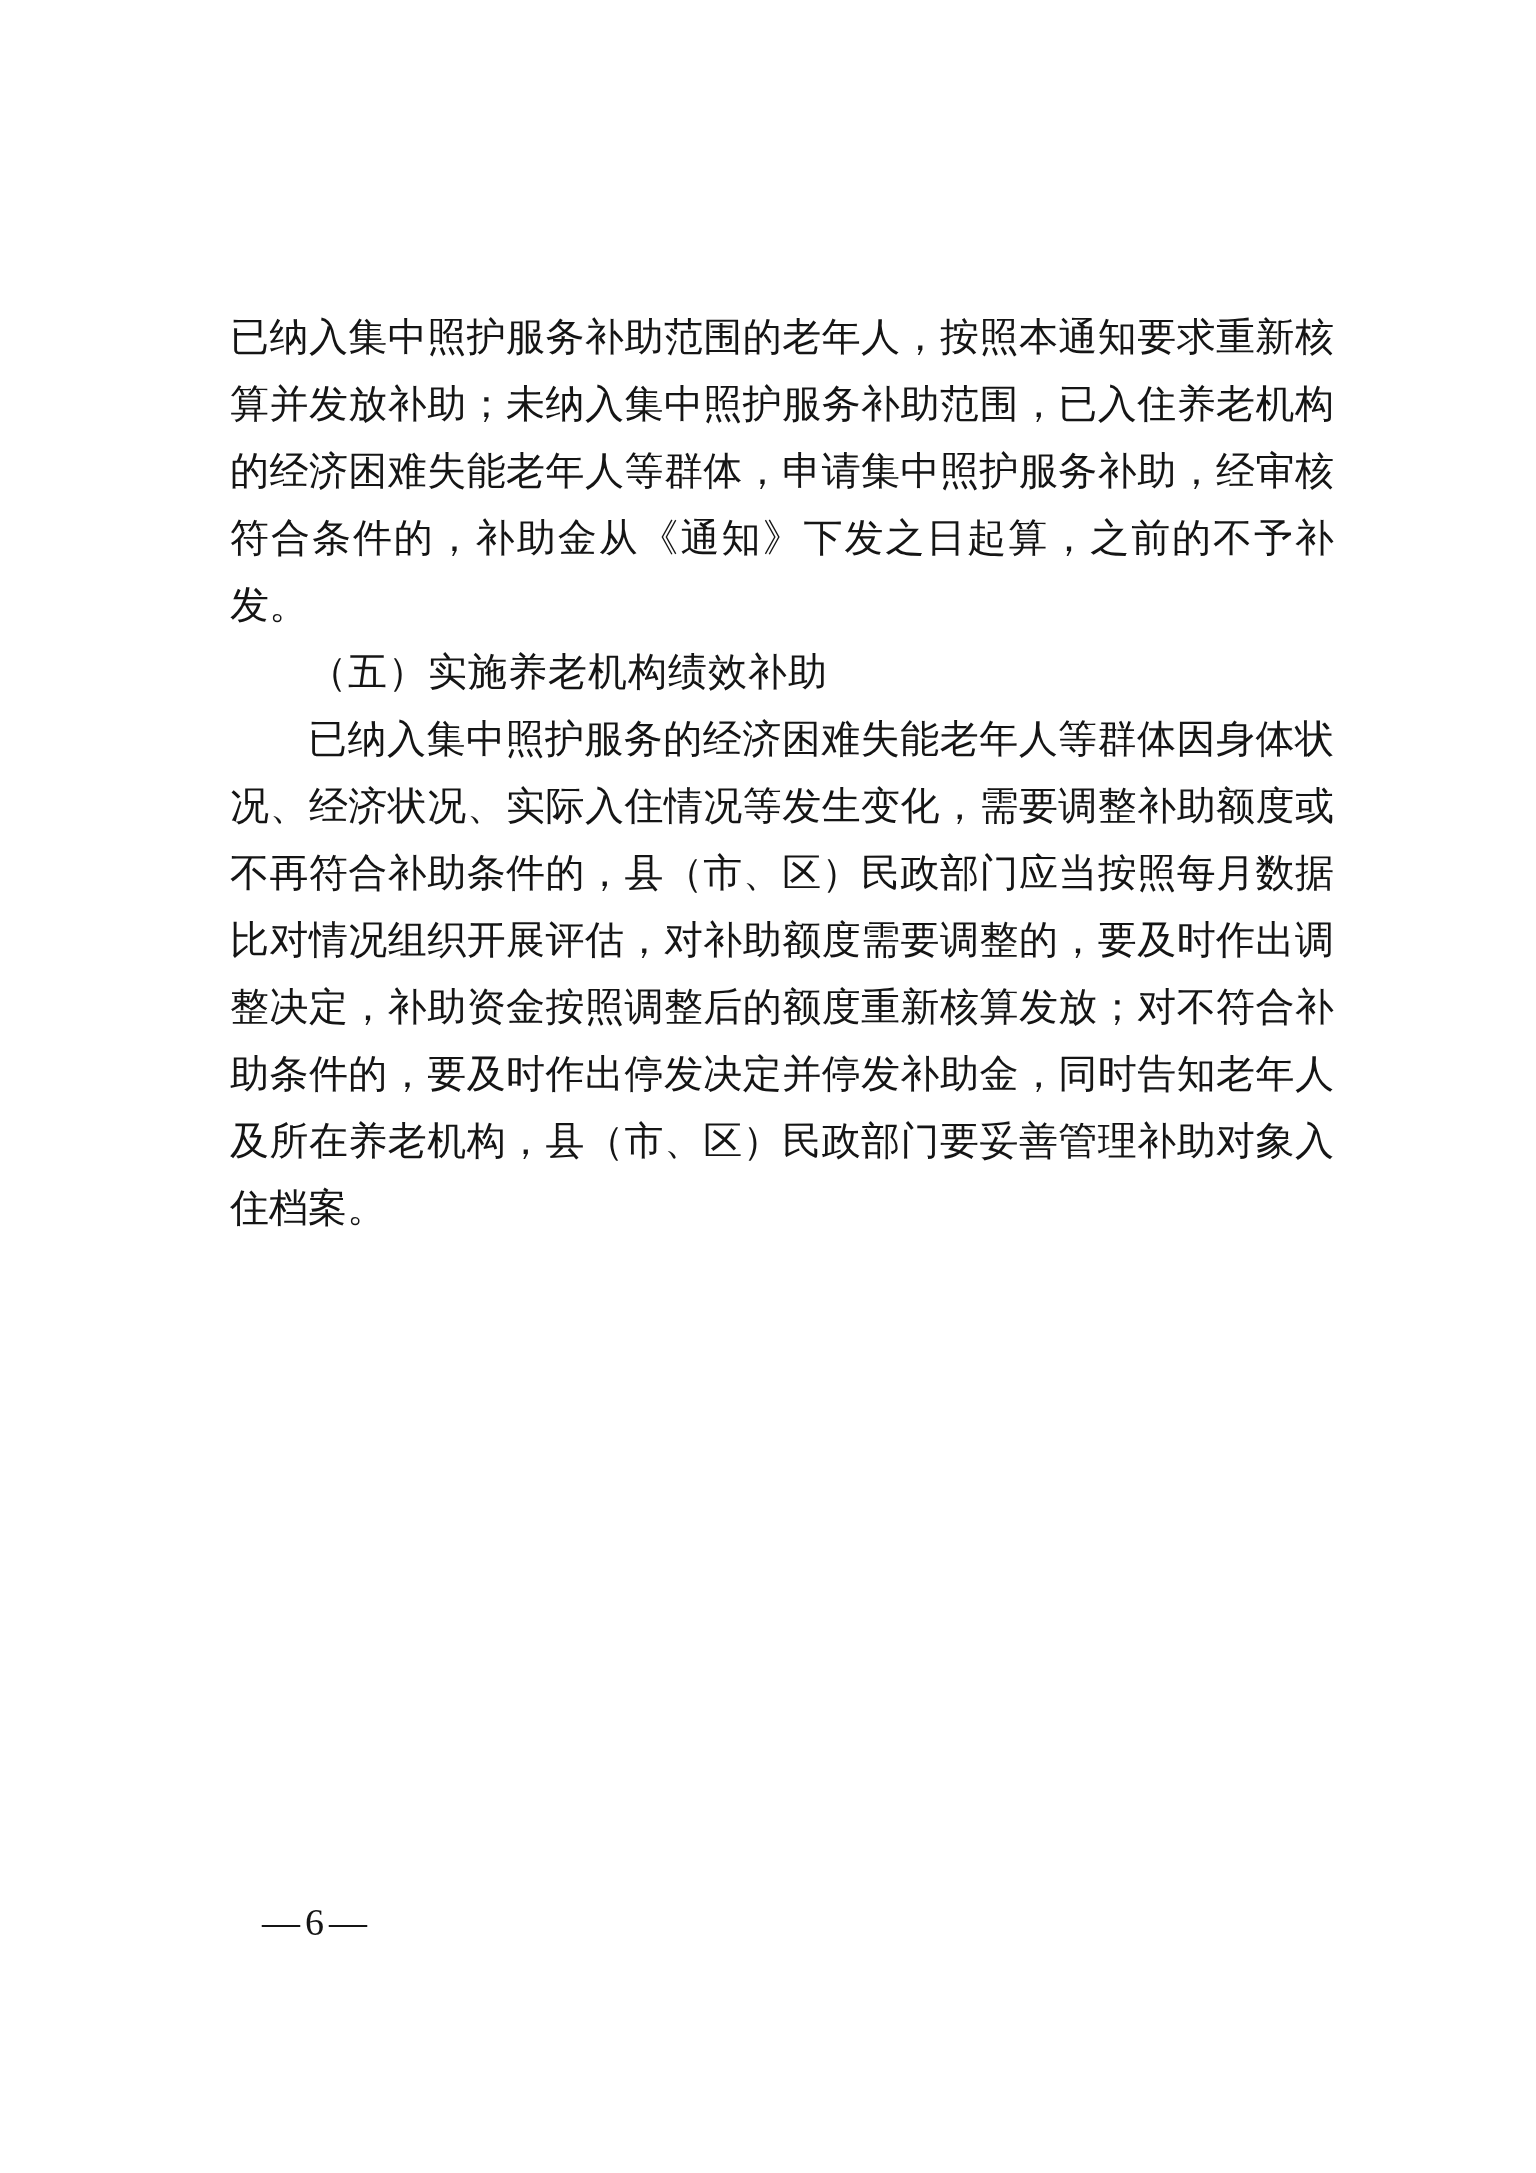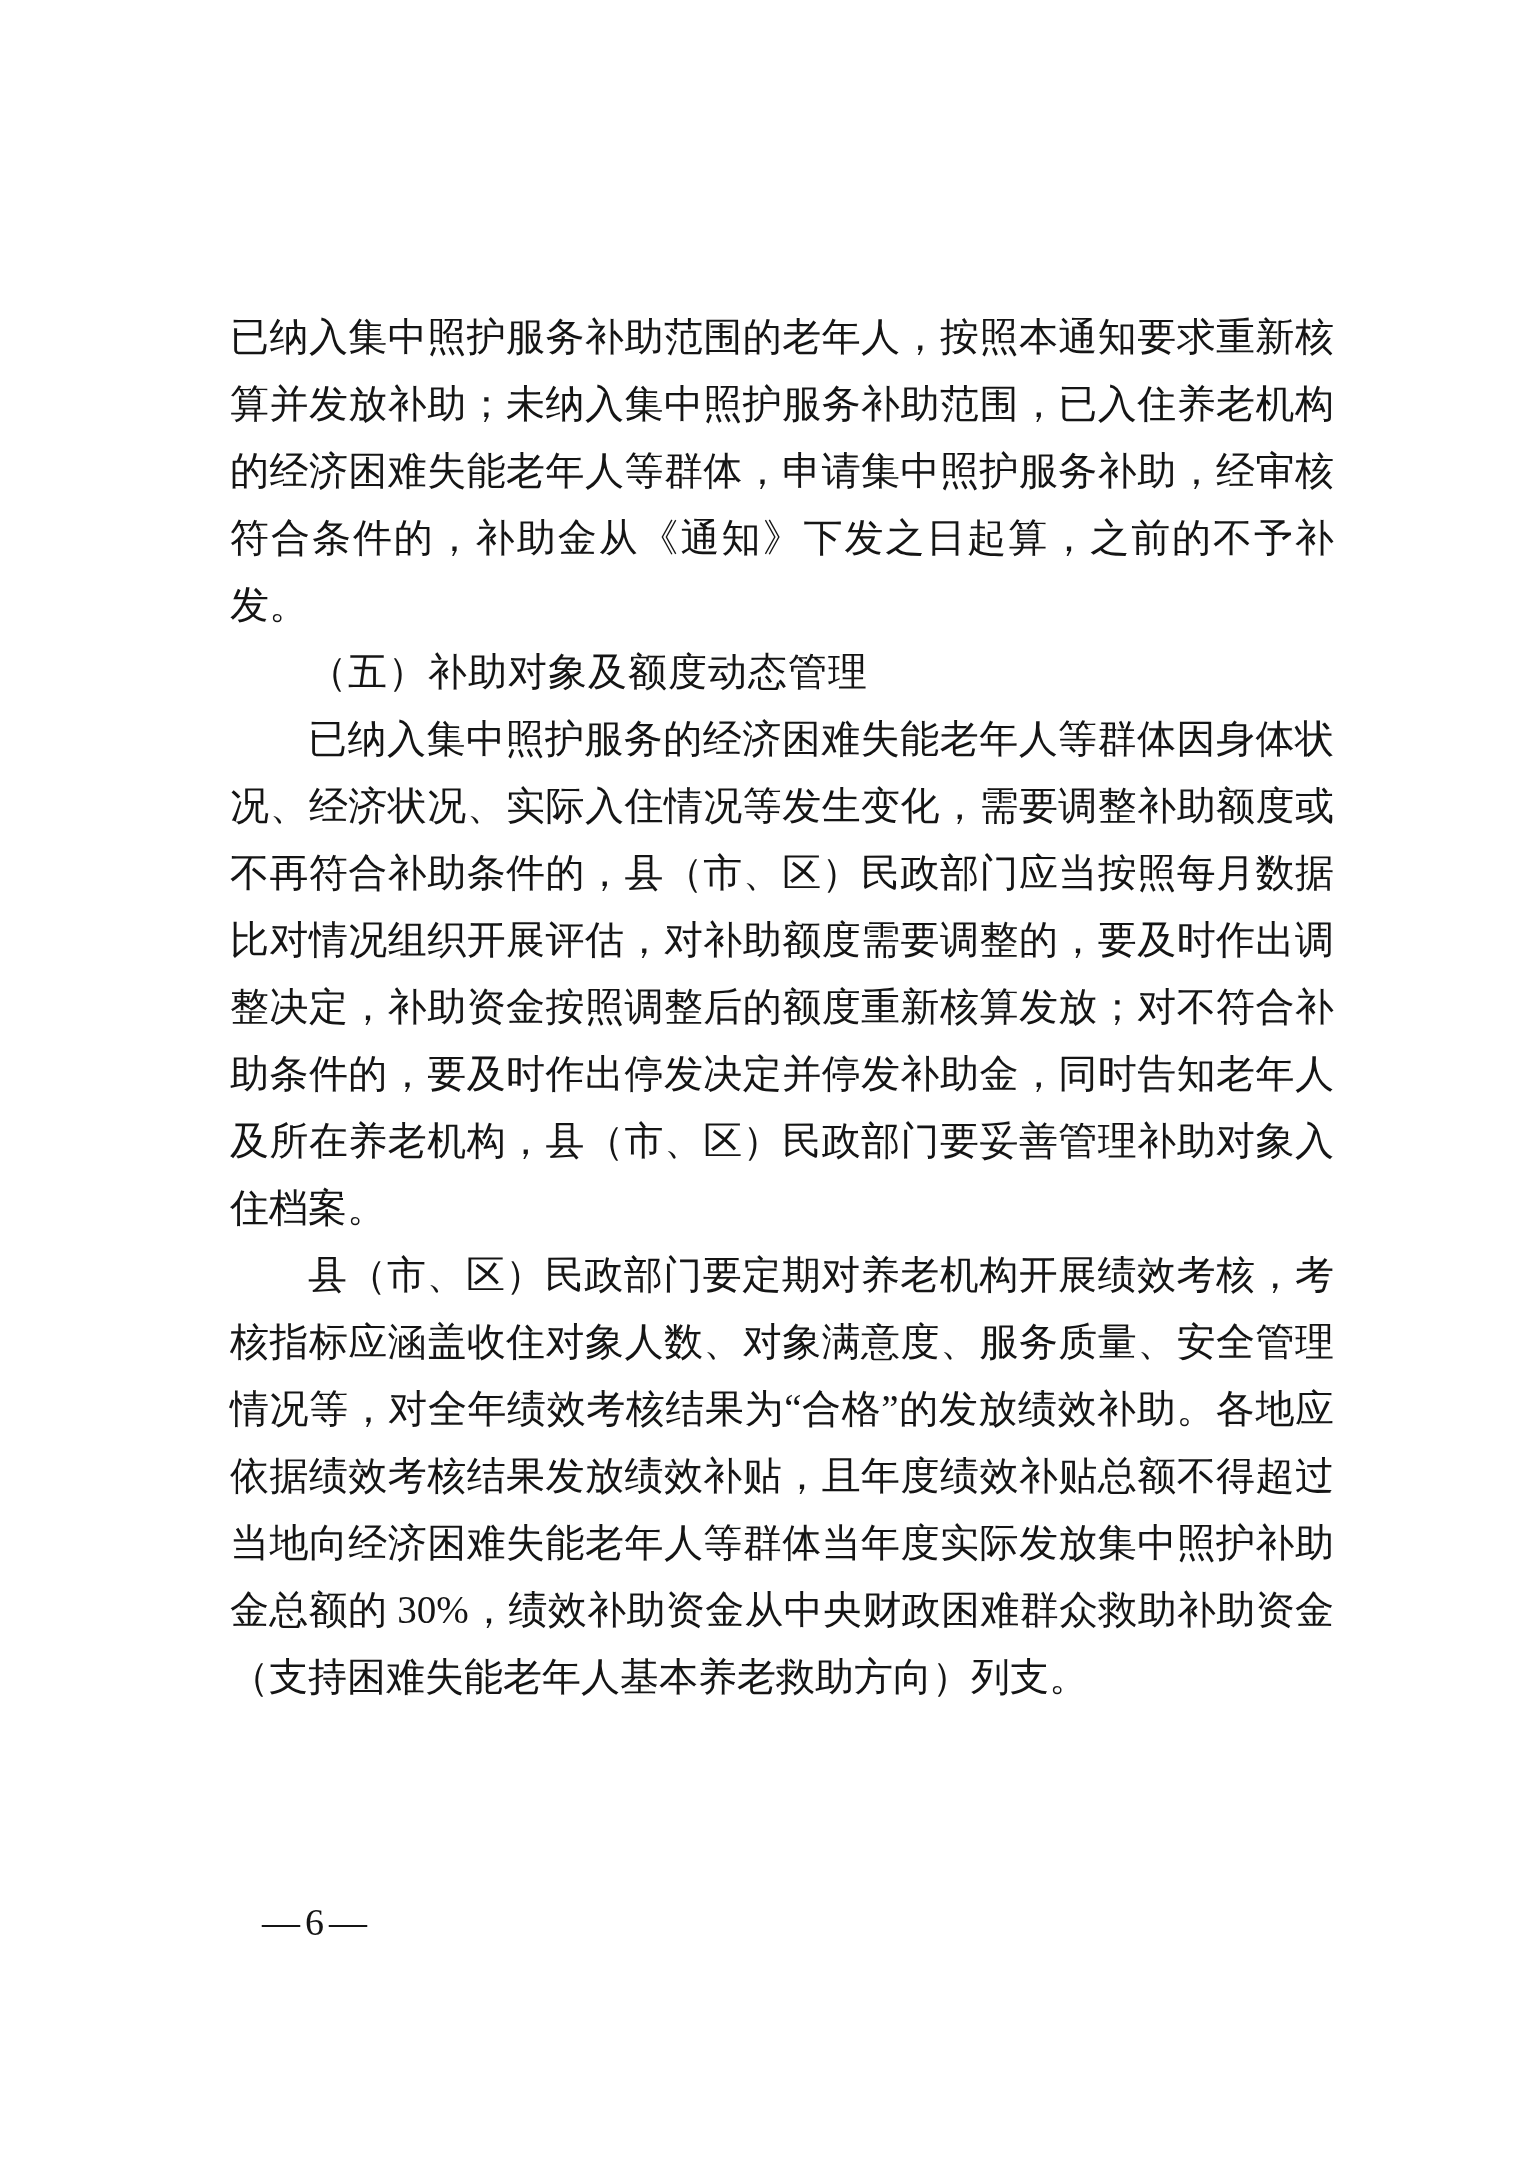--- a/index.html
+++ b/index.html
@@ -49,19 +49,18 @@
     color: #151515;
     white-space: nowrap;
   }
 </style>
 </head>
 <body>
 
 <div class="page">
   <main class="text-block">
     <p class="para no-indent">已纳入集中照护服务补助范围的老年人，按照本通知要求重新核算并发放补助；未纳入集中照护服务补助范围，已入住养老机构的经济困难失能老年人等群体，申请集中照护服务补助，经审核符合条件的，补助金从《通知》下发之日起算，之前的不予补发。</p>
-    <p class="para heading">（五）补助对象及额度动态管理</p>
+    <p class="para heading">（五）实施养老机构绩效补助</p>
     <p class="para">已纳入集中照护服务的经济困难失能老年人等群体因身体状况、经济状况、实际入住情况等发生变化，需要调整补助额度或不再符合补助条件的，县（市、区）民政部门应当按照每月数据比对情况组织开展评估，对补助额度需要调整的，要及时作出调整决定，补助资金按照调整后的额度重新核算发放；对不符合补助条件的，要及时作出停发决定并停发补助金，同时告知老年人及所在养老机构，县（市、区）民政部门要妥善管理补助对象入住档案。</p>
-    <p class="para">县（市、区）民政部门要定期对养老机构开展绩效考核，考核指标应涵盖收住对象人数、对象满意度、服务质量、安全管理情况等，对全年绩效考核结果为“合格”的发放绩效补助。各地应依据绩效考核结果发放绩效补贴，且年度绩效补贴总额不得超过当地向经济困难失能老年人等群体当年度实际发放集中照护补助金总额的 30%，绩效补助资金从中央财政困难群众救助补助资金（支持困难失能老年人基本养老救助方向）列支。</p>
   </main>
 
   <div class="page-number">—6—</div>
 </div>
 
 </body></html>

